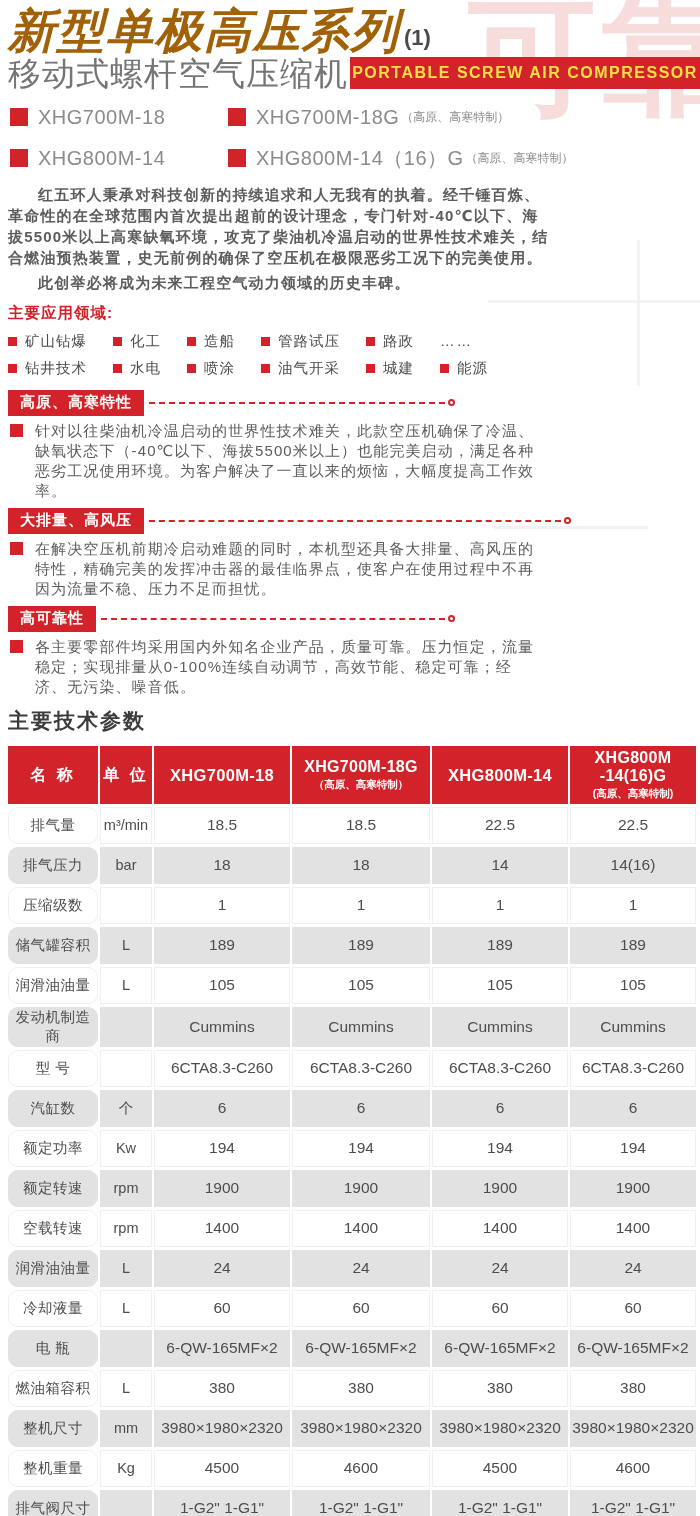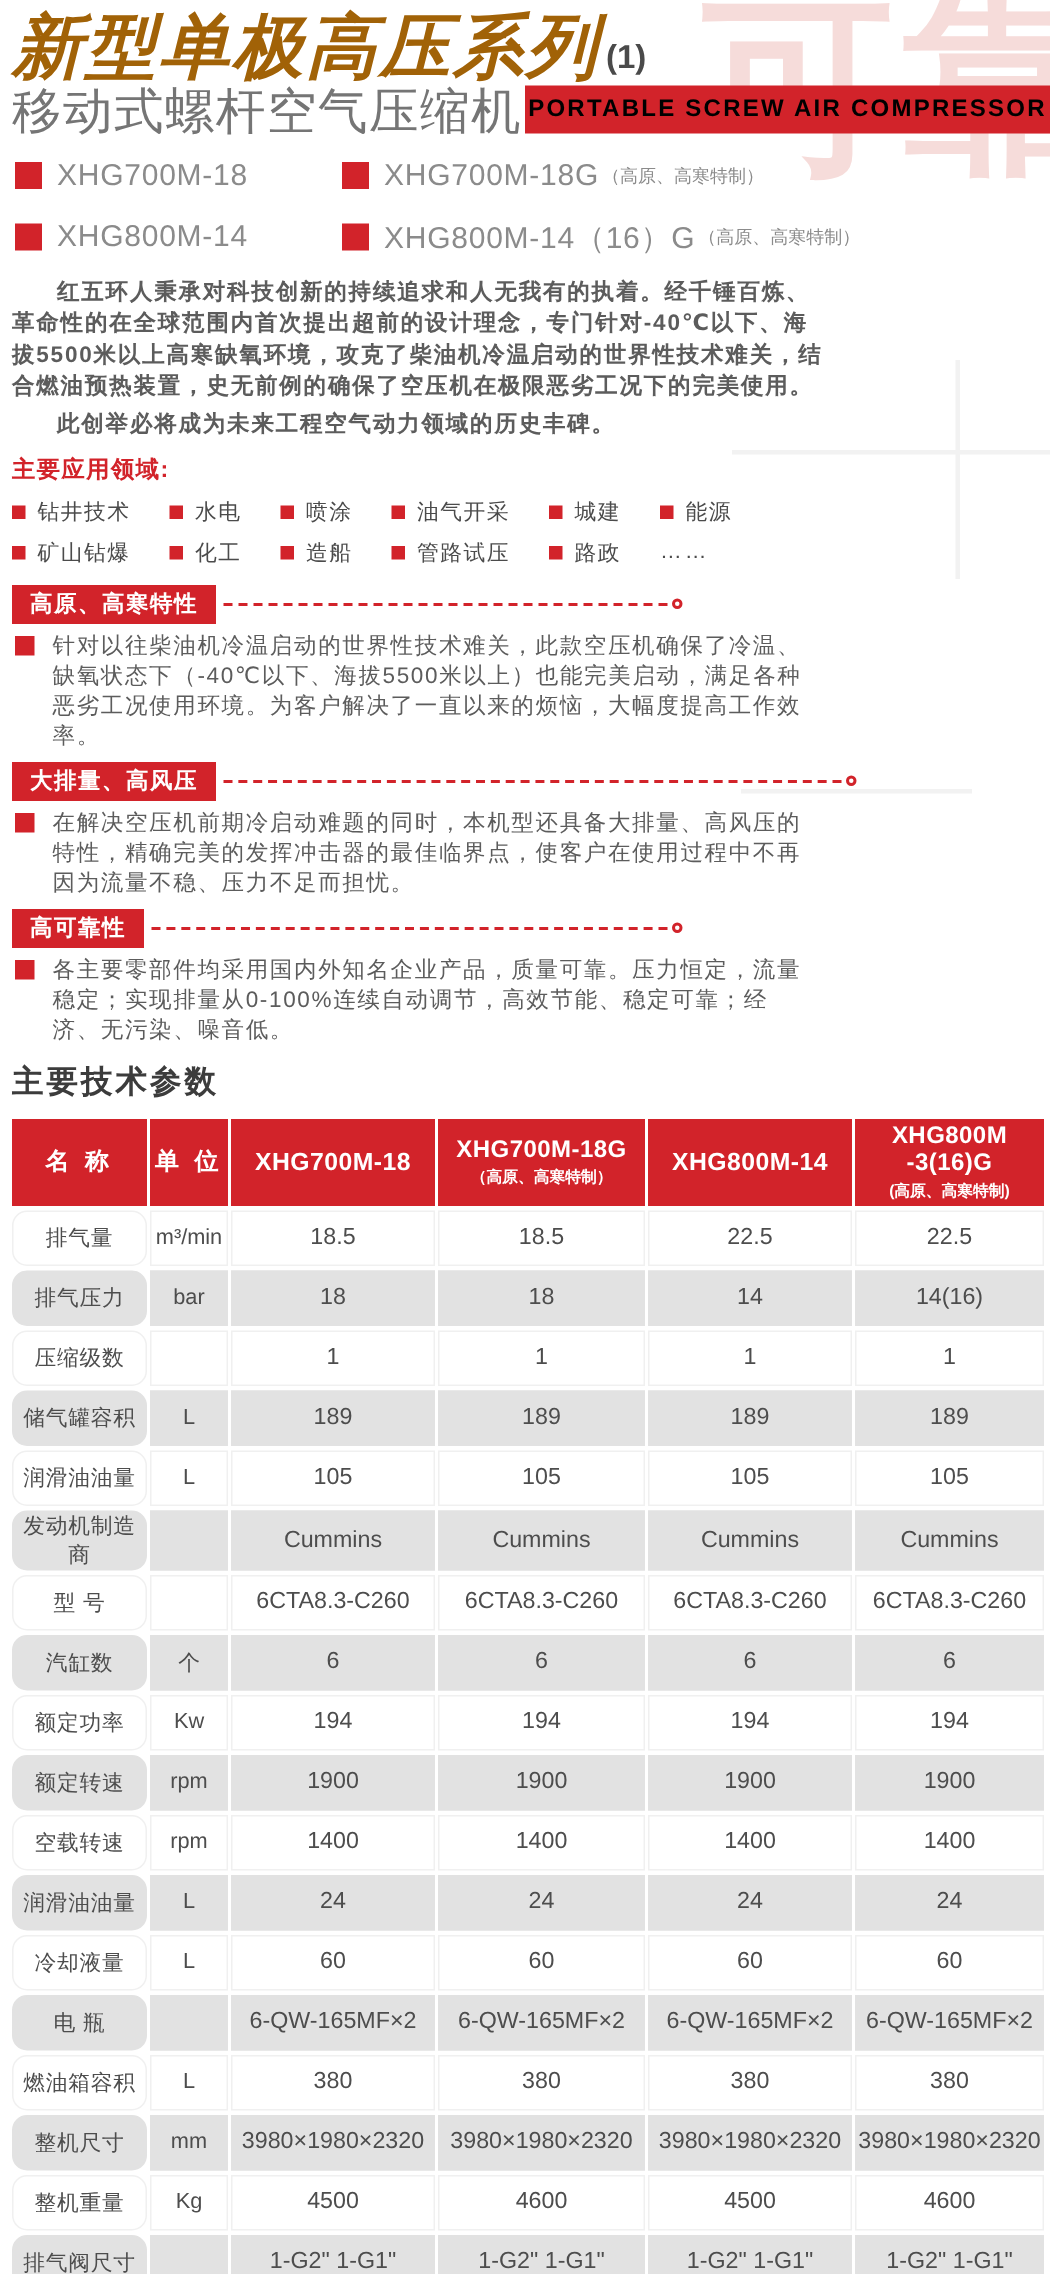--- a/index.html
+++ b/index.html
@@ -17,21 +17,21 @@
   .watermark{
     position:absolute; left:468px; top:-28px; z-index:0;
     font-size:128px; font-weight:bold; color:#f6dcda; letter-spacing:6px; white-space:nowrap;
   }
   .title-line{ position:relative; z-index:1; display:flex; align-items:flex-end; }
   .page-title{ font-size:47px; font-weight:bold; color:#a16207; letter-spacing:2px; line-height:1.05;font-style:italic; }
   .title-index{ font-size:22px; font-weight:bold; color:#4a4a4a; margin:0 0 4px 4px; }
   .subtitle-line{ position:relative; z-index:1; display:flex; align-items:flex-start; margin-top:2px; }
   .subtitle-cn{ font-size:33px; color:#757575; letter-spacing:1px; line-height:1.05; white-space:nowrap; }
   .subtitle-en{
-    flex:1; background:var(--accent); color:#000000; font-weight:bold;
+    flex:1; background:var(--accent); color:#fde047; font-weight:bold;
     font-size:16px; letter-spacing:1.5px; text-align:center;
     padding:7px 2px 7px 2px; margin-left:2px; white-space:nowrap;
   }
 
   
   .models{
     margin:14px 0 0 10px; display:grid; grid-template-columns:218px auto;
     row-gap:16px; position:relative; z-index:1;
   }
   .model-item{ display:flex; align-items:center; }
@@ -142,20 +142,43 @@
       </div>
     </div>
 
   <div class="intro">
     <p>红五环人秉承对科技创新的持续追求和人无我有的执着。经千锤百炼、革命性的在全球范围内首次提出超前的设计理念，专门针对-40℃以下、海拔5500米以上高寒缺氧环境，攻克了柴油机冷温启动的世界性技术难关，结合燃油预热装置，史无前例的确保了空压机在极限恶劣工况下的完美使用。</p>
     <p>此创举必将成为未来工程空气动力领域的历史丰碑。</p>
   </div>
 
   <div class="apps">
     <div class="apps-label">主要应用领域:</div>
+    <div class="app-row" id="app-row2">
+        <span class="app-item">
+          <span class="app-sq"></span>
+          <span class="app-label">矿山钻爆</span>
+        </span>
+        <span class="app-item">
+          <span class="app-sq"></span>
+          <span class="app-label">化工</span>
+        </span>
+        <span class="app-item">
+          <span class="app-sq"></span>
+          <span class="app-label">造船</span>
+        </span>
+        <span class="app-item">
+          <span class="app-sq"></span>
+          <span class="app-label">管路试压</span>
+        </span>
+        <span class="app-item">
+          <span class="app-sq"></span>
+          <span class="app-label">路政</span>
+        </span>
+        <span class="app-more">……</span>
+      </div>
     <div class="app-row" id="app-row1">
         <span class="app-item">
           <span class="app-sq"></span>
           <span class="app-label">钻井技术</span>
         </span>
         <span class="app-item">
           <span class="app-sq"></span>
           <span class="app-label">水电</span>
         </span>
         <span class="app-item">
@@ -167,43 +190,20 @@
           <span class="app-label">油气开采</span>
         </span>
         <span class="app-item">
           <span class="app-sq"></span>
           <span class="app-label">城建</span>
         </span>
         <span class="app-item">
           <span class="app-sq"></span>
           <span class="app-label">能源</span>
         </span>
-      </div>
-    <div class="app-row" id="app-row2">
-        <span class="app-item">
-          <span class="app-sq"></span>
-          <span class="app-label">矿山钻爆</span>
-        </span>
-        <span class="app-item">
-          <span class="app-sq"></span>
-          <span class="app-label">化工</span>
-        </span>
-        <span class="app-item">
-          <span class="app-sq"></span>
-          <span class="app-label">造船</span>
-        </span>
-        <span class="app-item">
-          <span class="app-sq"></span>
-          <span class="app-label">管路试压</span>
-        </span>
-        <span class="app-item">
-          <span class="app-sq"></span>
-          <span class="app-label">路政</span>
-        </span>
-        <span class="app-more">……</span>
       </div>
   </div>
 
   <div id="features">
       <div class="feature">
         <div class="badge-row">
           <span class="feature-badge">高原、高寒特性</span>
           <span class="dash"></span>
           <span class="dot"></span>
         </div>
@@ -259,21 +259,21 @@
             <div class="h-label">XHG700M-18</div>
           </th>
           <th class="small">
             <div class="h-label">XHG700M-18G</div>
             <div class="h-note">（高原、高寒特制）</div>
           </th>
           <th>
             <div class="h-label">XHG800M-14</div>
           </th>
           <th class="small">
-            <div class="h-label">XHG800M -3(16)G</div>
+            <div class="h-label">XHG800M -14(16)G</div>
             <div class="h-note">(高原、高寒特制)</div>
           </th>
         </tr>
       </thead>
     <tbody>
         <tr>
           <td class="name">排气量</td>
           <td class="unit">m³/min</td>
           <td class="val">18.5</td>
           <td class="val">18.5</td>

